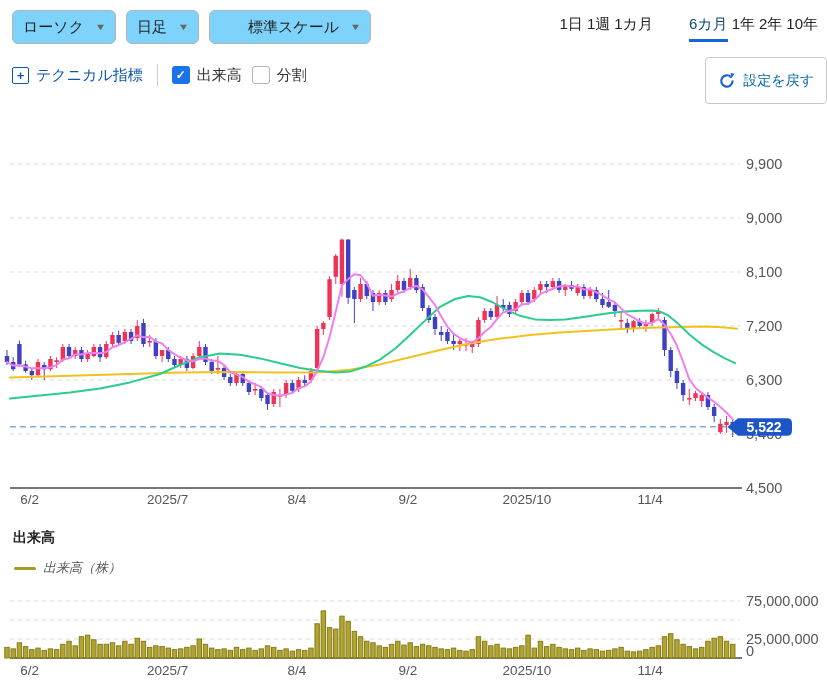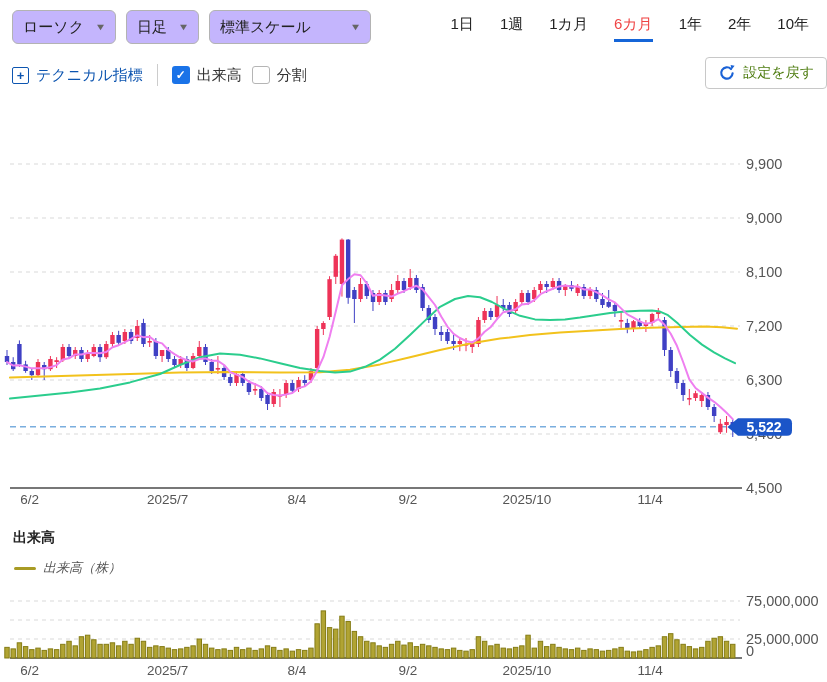--- a/index.html
+++ b/index.html
@@ -1,41 +1,41 @@
 <!DOCTYPE html>
 <html><head>
 <meta charset="utf-8">
 <style>
   html,body{margin:0;padding:0;background:#fff;}
   .page{position:relative;width:827px;height:682px;background:#fff;overflow:hidden;
         font-family:"Liberation Sans",sans-serif;color:#222;}
   
   .row1{position:absolute;top:10px;left:12px;display:flex;gap:10px;}
-  .dd{display:flex;align-items:center;justify-content:space-between;gap:12px;height:32px;
+  .dd{display:flex;align-items:center;justify-content:flex-end;gap:12px;height:32px;
       border:1px solid #b3b3b3;border-radius:6px;padding:0 10px;font-size:15px;color:#222;
-      background:#c4b5fd;cursor:pointer;}
+      background:#7dd3fc;cursor:pointer;}
   .dd.wide{min-width:140px;}
   .caret{font-size:9px;color:#666;transform:scaleX(1.3);}
-  .tabs{position:absolute;top:15px;right:18px;display:flex;gap:26px;font-size:15px;}
+  .tabs{position:absolute;top:15px;right:9px;display:flex;gap:4px;font-size:15px;}
   .tab{color:#222;padding-bottom:5px;cursor:pointer;white-space:nowrap;}
-  .tab.active{color:#ef4444;border-bottom:3px solid #1565d8;}
+  .tab.active{color:#0c4a6e;border-bottom:3px solid #1565d8;margin-left:32px;}
   
   .row2L{position:absolute;top:60px;left:12px;display:flex;align-items:center;gap:10px;height:30px;}
   .tech{display:flex;align-items:center;gap:7px;color:#0d55b0;font-size:15px;cursor:pointer;}
   .plusbox{width:15px;height:15px;border:1.6px solid #0d55b0;border-radius:2px;display:flex;
            align-items:center;justify-content:center;font-size:13px;font-weight:bold;color:#0d55b0;line-height:1;}
   .vdiv{width:1px;height:22px;background:#ccc;margin:0 4px;}
   .ckrow{display:flex;align-items:center;gap:7px;font-size:15px;color:#333;cursor:pointer;}
   .cb{width:18px;height:18px;border-radius:3px;box-sizing:border-box;display:flex;
       align-items:center;justify-content:center;}
   .cb.on{background:#1a73e8;color:#fff;font-size:12px;font-weight:bold;}
   .cb.off{background:#fff;border:1px solid #b5b5b5;}
   .row2R{position:absolute;top:57px;right:0;display:flex;gap:8px;}
-  .btn{display:flex;align-items:center;gap:7px;height:32px;border:1px solid #c8c8c8;border-radius:4px;
-       background:#fff;padding:0 12px;font-size:14px;color:#4d7c0f;cursor:pointer;
+  .btn{display:flex;align-items:center;gap:7px;height:47px;border:1px solid #c8c8c8;border-radius:4px;
+       background:#fff;padding:0 12px;font-size:14px;color:#0369a1;cursor:pointer;
        font-family:"Liberation Sans",sans-serif;}
   .btn.save{font-weight:bold;background:#fafafa;padding-right:18px;}
   
   .legend{position:absolute;top:115px;left:14px;display:flex;gap:20px;align-items:center;}
   .lgitem{display:flex;align-items:center;gap:7px;font-size:13px;color:#555;}
   .dash{width:22px;height:3px;border-radius:2px;display:inline-block;}
   .voltitle{position:absolute;top:529px;left:13px;font-size:14px;font-weight:bold;color:#222;}
   .vollegend{position:absolute;top:559px;left:14px;display:flex;align-items:center;gap:7px;
              font-size:13px;color:#555;font-style:italic;}
   svg.chart{position:absolute;left:0;}

